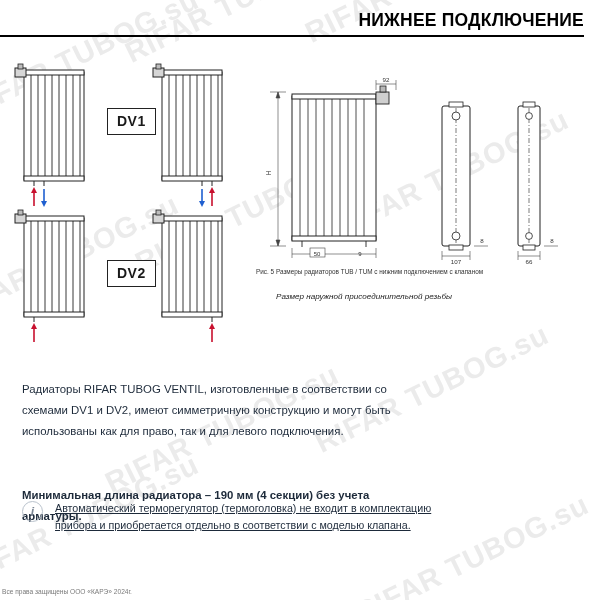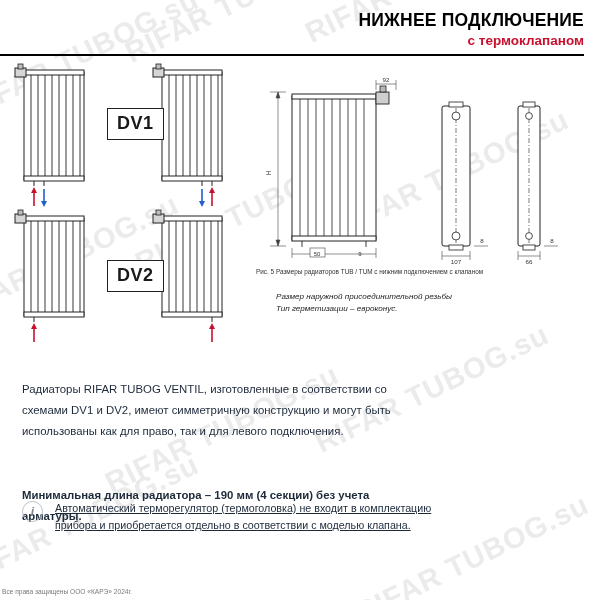--- a/index.html
+++ b/index.html
@@ -66,21 +66,21 @@
     position: absolute;
     inset: 0;
     z-index: 2;
   }
 
   .rad-block { position: absolute; }
   .rad-label {
     position: absolute;
     border: 1.4px solid #222;
     background: #fff;
-    font-size: 18px;
+    font-size: 14px;
     font-weight: 700;
     padding: 4px 9px 5px;
     letter-spacing: 0.5px;
   }
 
   .caption {
     position: absolute;
     font-size: 6.4px;
     color: #333;
     line-height: 1.25;
@@ -157,21 +157,20 @@
   <div class="wm" style="left:130px; top:250px; font-size:29px; transform:rotate(-26deg);">RIFAR TUBOG.su</div>
   <div class="wm" style="left:330px; top:215px; font-size:29px; transform:rotate(-26deg);">RIFAR TUBOG.su</div>
   <div class="wm" style="left:100px; top:470px; font-size:29px; transform:rotate(-26deg);">RIFAR TUBOG.su</div>
   <div class="wm" style="left:310px; top:430px; font-size:29px; transform:rotate(-26deg);">RIFAR TUBOG.su</div>
   <div class="wm" style="left:-40px; top:560px; font-size:29px; transform:rotate(-26deg);">RIFAR TUBOG.su</div>
   <div class="wm" style="left:350px; top:600px; font-size:29px; transform:rotate(-26deg);">RIFAR TUBOG.su</div>
 </div>
 
 <div class="header">
   <div class="title">НИЖНЕЕ ПОДКЛЮЧЕНИЕ</div>
-  <div class="subtitle">с термоклапаном</div>
   <div class="rule"></div>
 </div>
 
 <div class="stage">
 
   <div class="rad-block" style="left:14px; top:62px;">
     <svg width="78" height="130" viewBox="0 0 78 130">
       <rect x="10" y="10" width="60" height="108" fill="#ffffff" stroke="#222" stroke-width="1"></rect>
       <g stroke="#222" stroke-width="0.9" fill="none">
         <line x1="17" y1="13" x2="17" y2="115"></line>
@@ -397,21 +396,20 @@
       </g>
       <text x="273" y="186" font-size="6.2" fill="#333" text-anchor="middle" font-family="Liberation Sans, sans-serif">66</text>
       <text x="296" y="165" font-size="6.2" fill="#333" text-anchor="middle" font-family="Liberation Sans, sans-serif">8</text>
     </g>
   </svg>
 
   <div class="caption" style="left:256px; top:268px; width:300px;">Рис. 5 Размеры радиаторов TUB / TUM с нижним подключением с клапаном</div>
 
   <div class="note" style="left:256px; top:291px; width:300px;">
     <div>Размер наружной присоединительной резьбы</div>
-    <div>Тип герметизации – евроконус.</div>
   </div>
 
 </div>
 
 <div class="para" style="left:22px; top:379px;">Радиаторы RIFAR TUBOG VENTIL, изготовленные в соответствии со схемами DV1 и DV2, имеют симметричную конструкцию и могут быть использованы как для право, так и для левого подключения.</div>
 
 <div class="para bold" style="left:22px; top:451px;margin-top:34px;">Минимальная длина радиатора – 190 мм (4 секции) без учета арматуры.</div>
 
 <div class="info">
   <div class="info-icon">i</div>

